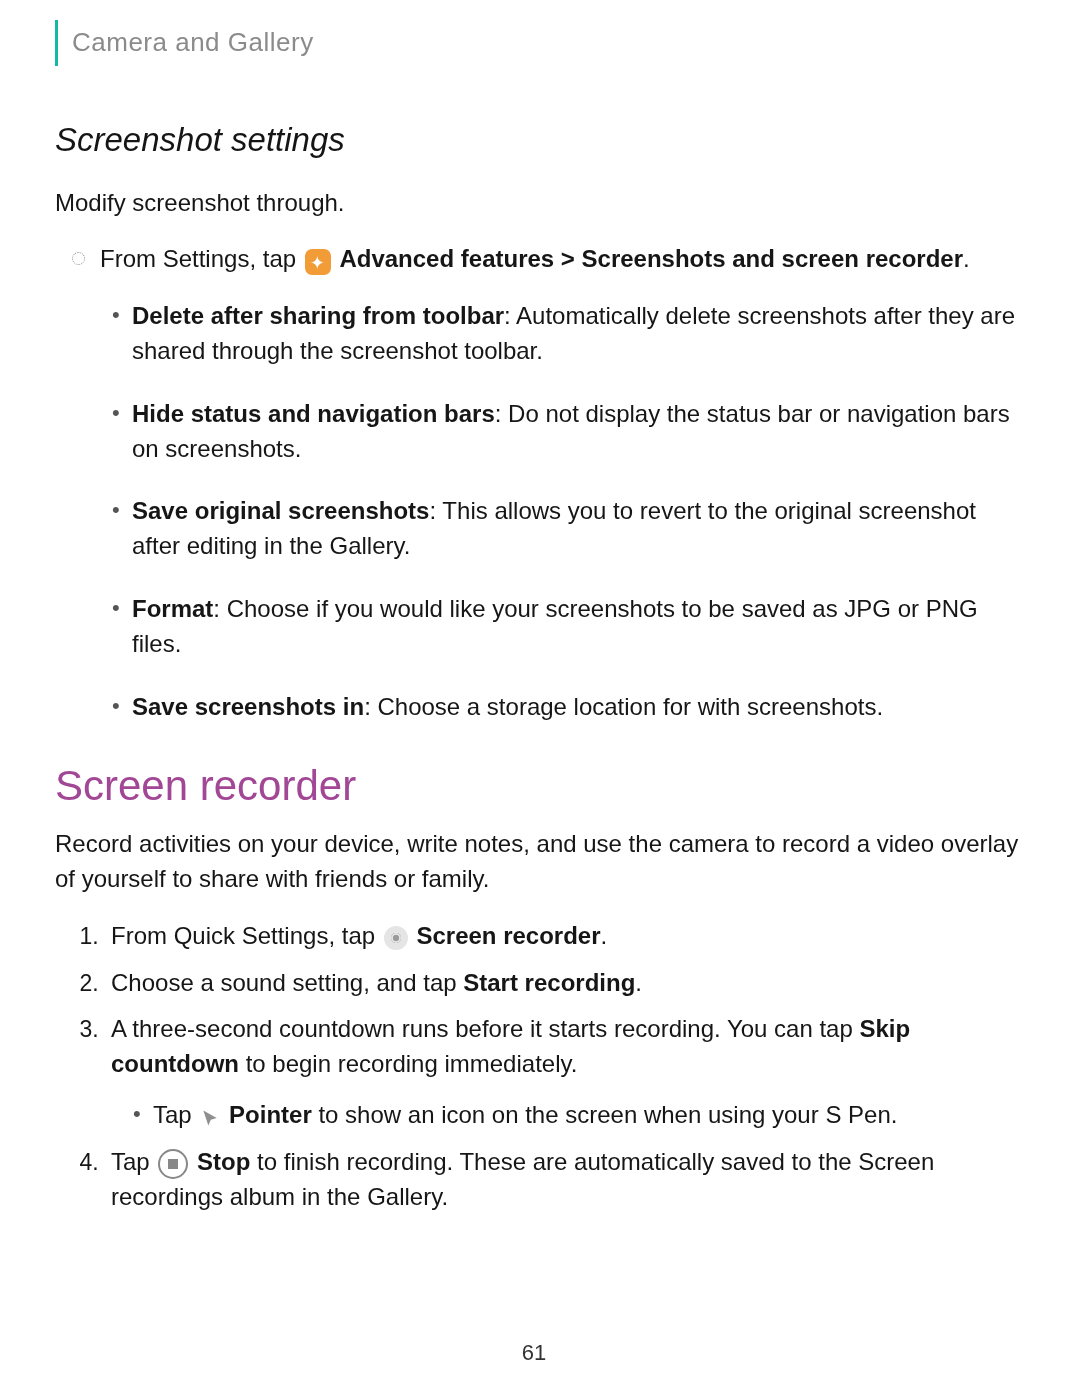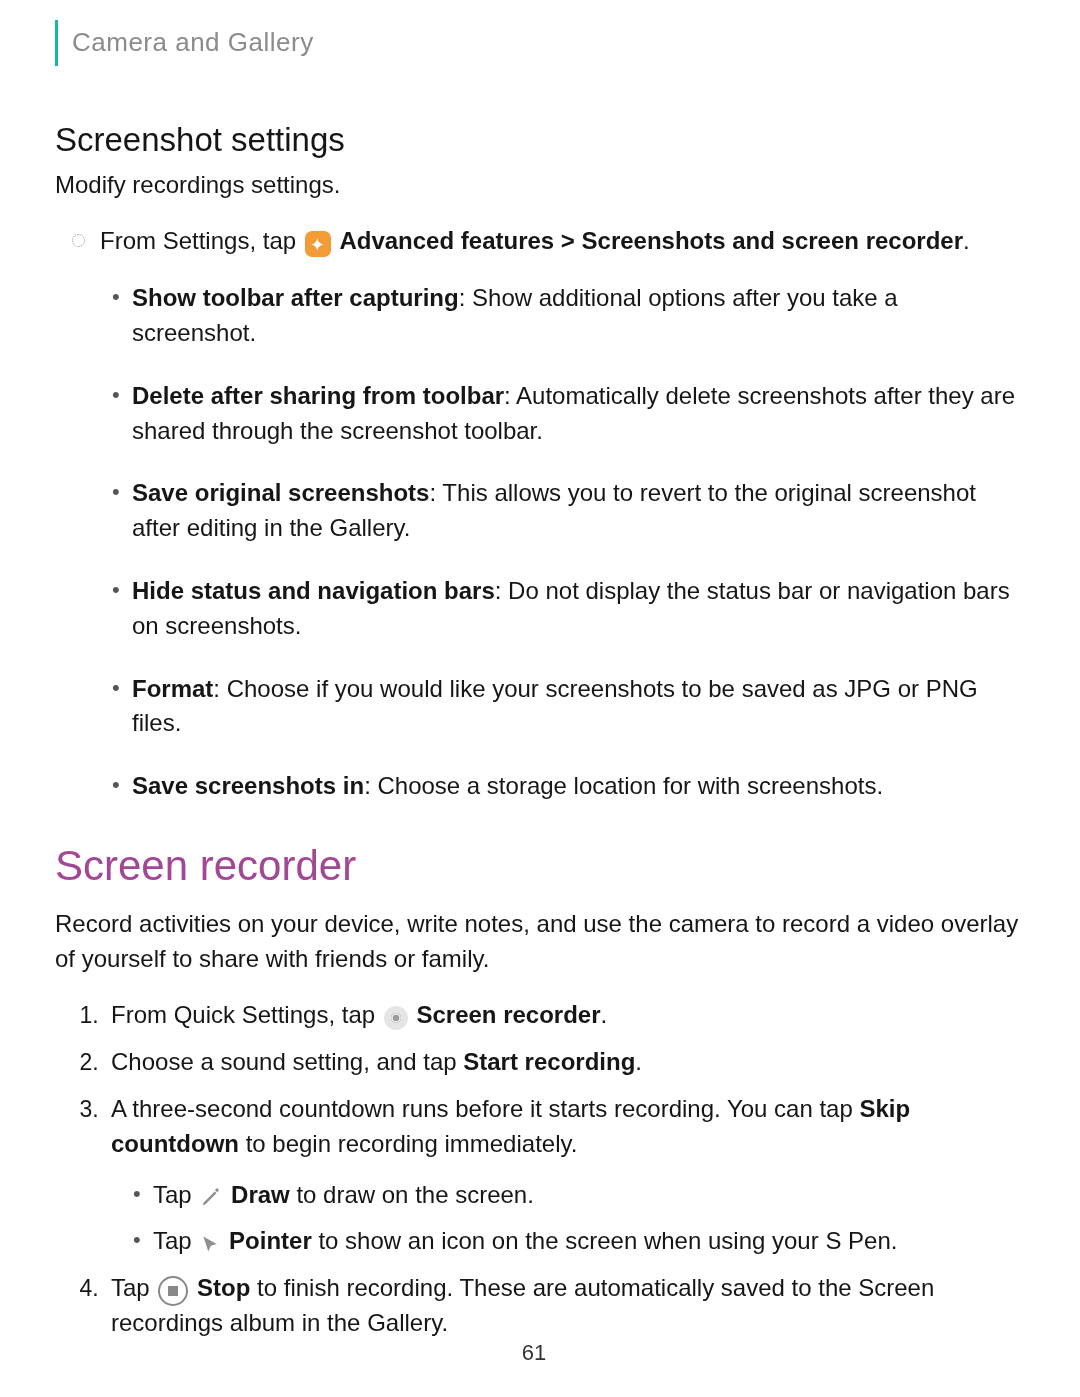--- a/index.html
+++ b/index.html
@@ -21,21 +21,22 @@
     padding:4px 0 4px 14px;
     color:#8b8b8b;
     font-size:26px;
     letter-spacing:0.5px;
     margin-bottom:50px;
   }
   h2.section{
     font-size:33px;
     font-weight:500;
     color:#151515;
-    margin:0 0 4px 0;
+    margin:0 0 22px 0;
+    font-style:italic;
   }
   h1.section-major{
     font-size:42px;
     font-weight:400;
     color:#a24795;
     margin:32px 0 10px 0;
   }
   p.lead{
     margin:0 0 22px 0;
   }
@@ -156,32 +157,31 @@
     font-size:22px;
     color:#333;
   }
 </style>
 </head>
 <body>
 
 <div class="breadcrumb">Camera and Gallery</div>
 
 <h2 class="section">Screenshot settings</h2>
-<p class="lead">Modify recordings settings.</p>
+<p class="lead">Modify screenshot through.</p>
 
 <ul class="circ">
   <li>
     <span>From Settings, tap</span>
     <span class="icon-box adv-icon"></span>
     <b>Advanced features &gt; Screenshots and screen recorder</b><span>.</span>
     <ul class="sub">
-      <li><b>Show toolbar after capturing</b><span>: Show additional options after you take a screenshot.</span></li>
       <li><b>Delete after sharing from toolbar</b><span>: Automatically delete screenshots after they are shared through the screenshot toolbar.</span></li>
+      <li><b>Hide status and navigation bars</b><span>: Do not display the status bar or navigation bars on screenshots.</span></li>
       <li><b>Save original screenshots</b><span>: This allows you to revert to the original screenshot after editing in the Gallery.</span></li>
-      <li><b>Hide status and navigation bars</b><span>: Do not display the status bar or navigation bars on screenshots.</span></li>
       <li><b>Format</b><span>: Choose if you would like your screenshots to be saved as JPG or PNG files.</span></li>
       <li><b>Save screenshots in</b><span>: Choose a storage location for with screenshots.</span></li>
     </ul>
   </li>
 </ul>
 
 <h1 class="section-major">Screen recorder</h1>
 <p class="lead">Record activities on your device, write notes, and use the camera to record a video overlay of yourself to share with friends or family.</p>
 
 <ol class="num">
@@ -189,28 +189,20 @@
     <span>From Quick Settings, tap</span>
     <span class="icon-box rec-icon"></span>
     <b>Screen recorder</b><span>.</span>
   </li>
   <li>
     <span>Choose a sound setting, and tap </span><b>Start recording</b><span>.</span>
   </li>
   <li>
     <span>A three-second countdown runs before it starts recording. You can tap </span><b>Skip countdown</b><span> to begin recording immediately.</span>
     <ul class="sub2">
-      <li>
-        <span>Tap </span><span class="icon-box draw-icon">
-            <svg width="22" height="22" viewBox="0 0 24 24">
-              <path fill="#8f8f8f" d="M3 21l3-1 12-12-2-2L4 18l-1 3zm15.7-14.3l1.6-1.6c.4-.4.4-1 0-1.4l-1-1c-.4-.4-1-.4-1.4 0l-1.6 1.6 2.4 2.4z"></path>
-            </svg>
-          </span>
-        <b>Draw</b><span> to draw on the screen.</span>
-      </li>
       <li>
         <span>Tap </span><span class="icon-box pointer-icon">
             <svg width="20" height="22" viewBox="0 0 24 24">
               <path fill="#8f8f8f" d="M4 3l16 9-7 2-3 7L4 3z"></path>
             </svg>
           </span>
         <b>Pointer</b><span> to show an icon on the screen when using your S Pen.</span>
       </li>
     </ul>
   </li>

